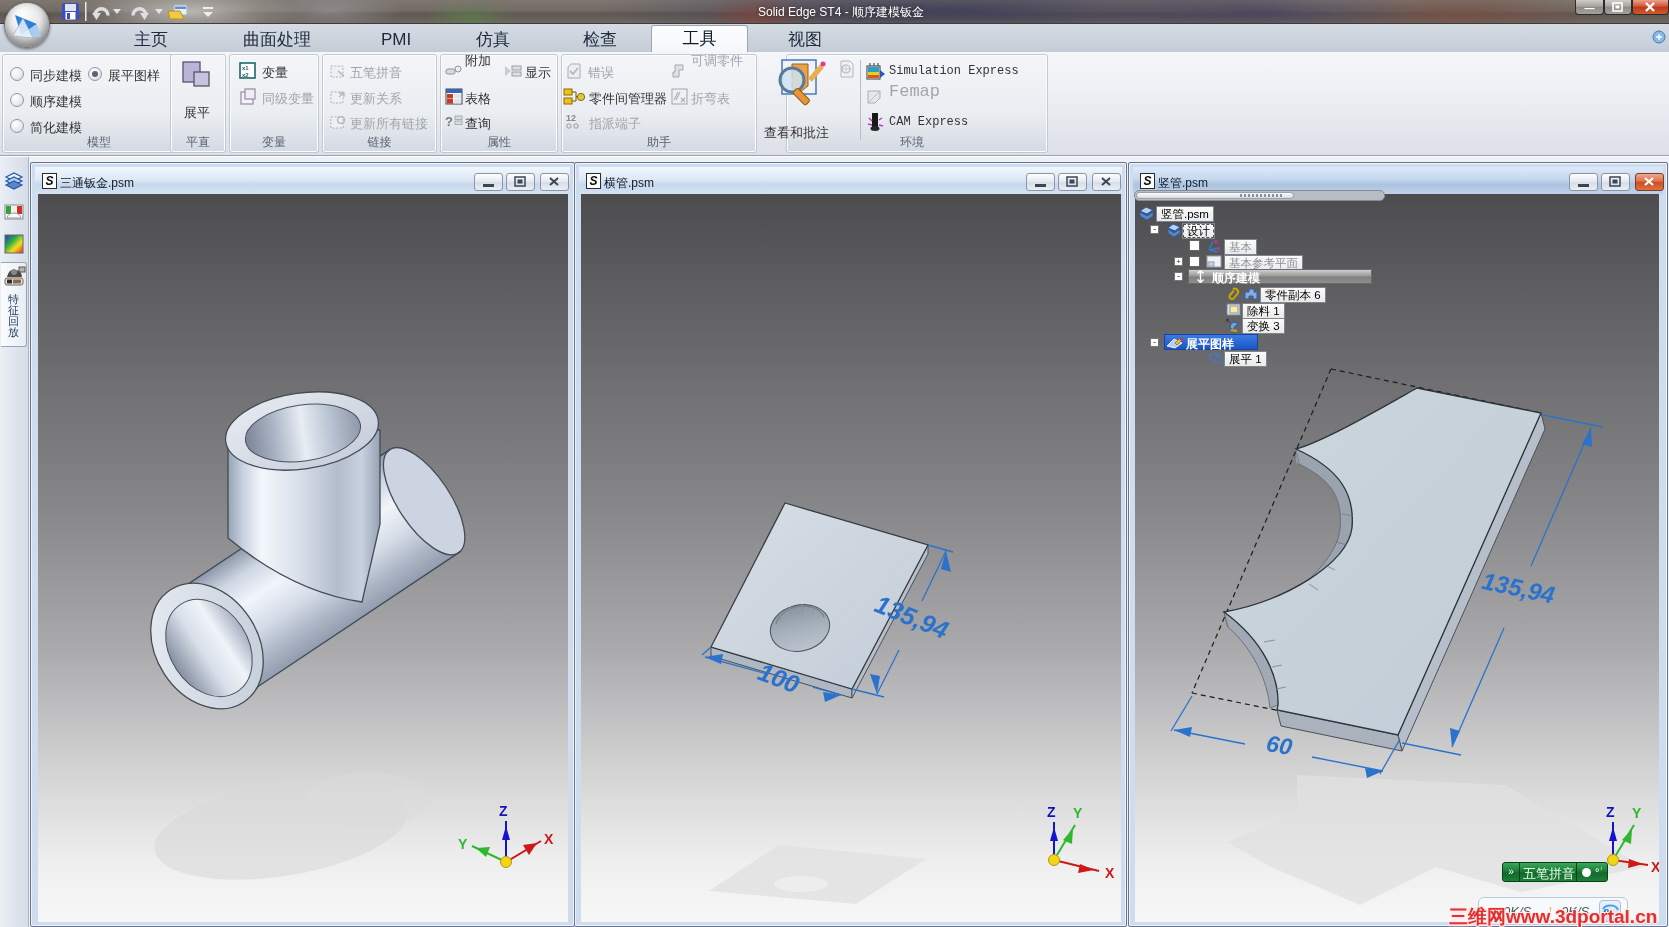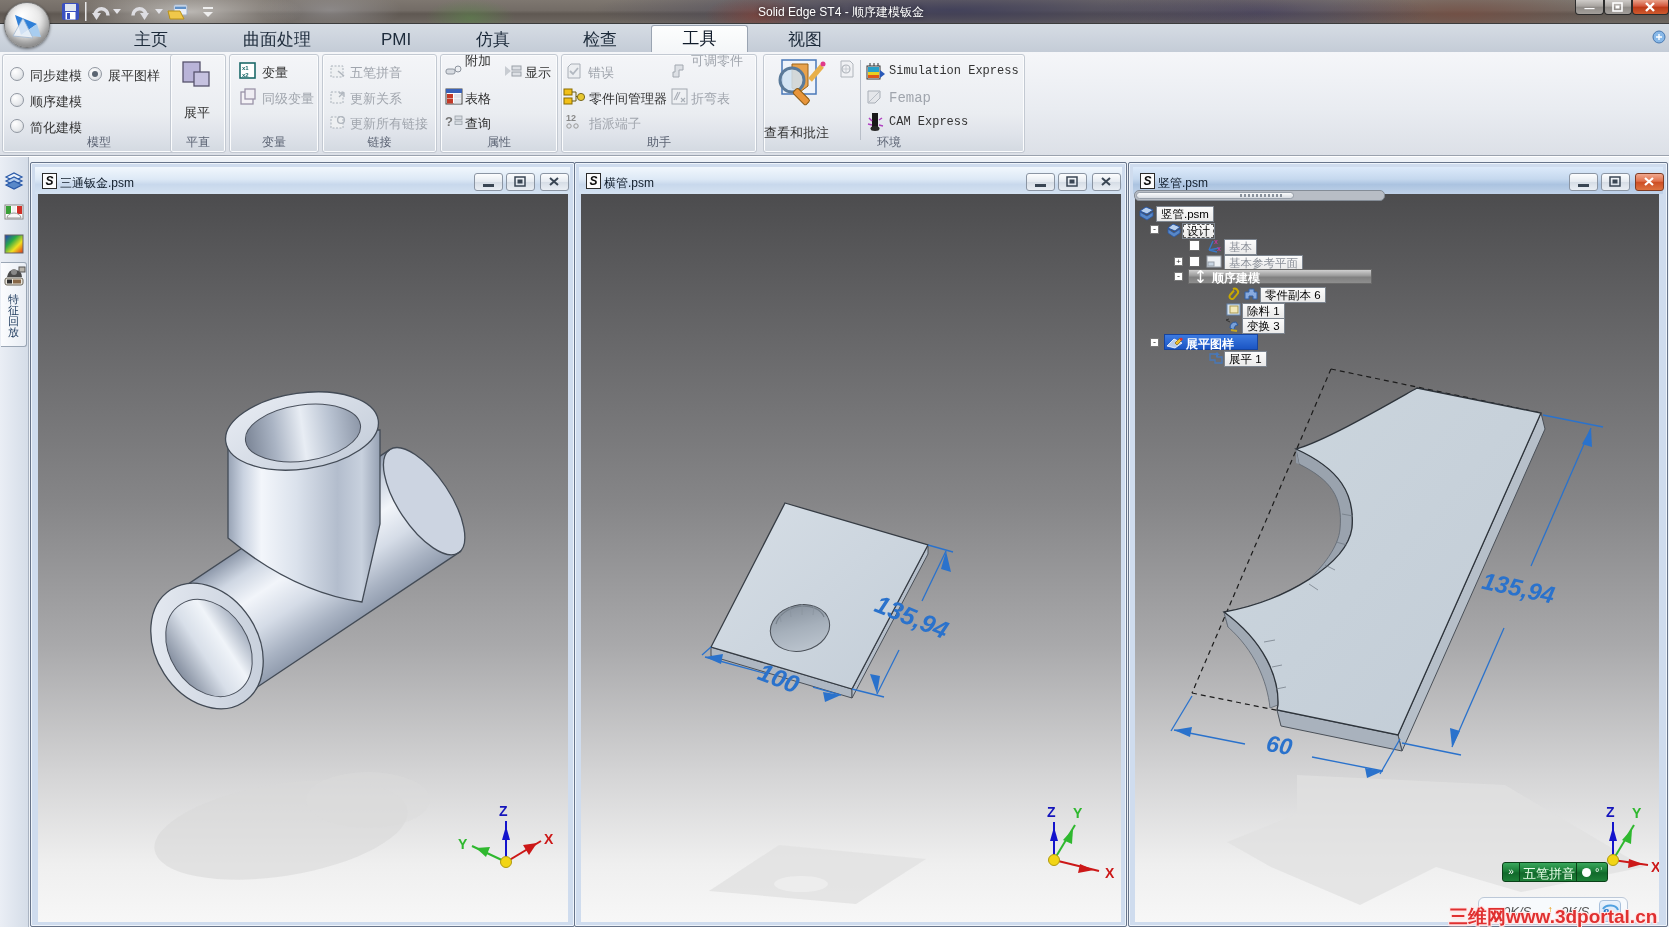--- a/index.html
+++ b/index.html
@@ -219,21 +219,21 @@
     <path d="M4 3 h8 v5 h-4 v7 h-6 v-5 h2 z" fill="#dde0e5" stroke="#a2a8b0"></path>
   </svg>
 <div class="rtext gray" style="left:691px;top:52px">可调零件</div>
 <svg class="icon" style="left:671px;top:88px" width="18" height="18">
     <rect x="1" y="1" width="15" height="15" fill="#eef0f3" stroke="#a2a8b0"></rect>
     <path d="M3 12 l4 -8 M5 12 l4 -8" stroke="#a8aeb6" stroke-width="1.1"></path>
     <path d="M10 10 l4 4 M14 10 l-4 4" stroke="#a8aeb6" stroke-width="1.1"></path>
   </svg>
 <div class="rtext gray" style="left:691px;top:90px">折弯表</div>
 
-<div class="group" style="left:763px;width:262px">
+<div class="group" style="left:786px;width:262px">
     <div class="glabel" style="width:130px;left:60px">环境</div>
   </div>
 <svg class="icon" style="left:770px;top:58px" width="64" height="50">
  <rect x="12" y="2" width="34" height="34" fill="#eef3fa" stroke="#4a78b8" stroke-width="1.5"></rect>
  <path d="M22 6 h16 v22 l-8 6 -8 -4 z" fill="#e8a24c" stroke="#9a6218"></path>
  <circle cx="22" cy="22" r="12" fill="#cfe2f2" fill-opacity=".85" stroke="#5a7a9a" stroke-width="3"></circle>
  <rect x="28" y="30" rx="2" width="7" height="18" transform="rotate(-45 31 39)" fill="#e8953a" stroke="#8a5a14"></rect>
  <path d="M40 22 l12 -14" stroke="#e8b04a" stroke-width="5"></path>
     <circle cx="53" cy="6" r="2.5" fill="#e03a8a"></circle>
 </svg>
@@ -251,21 +251,21 @@
     <rect x="2" y="10" width="11" height="3" fill="#e8d020"></rect>
     <rect x="2" y="13" width="11" height="3" fill="#e05818"></rect>
     <path d="M4 4 v-3 M8 4 v-3 M12 4 v-3" stroke="#333"></path>
     <path d="M14 8 l5 4 -5 4 z" fill="#2858b8"></path>
   </svg>
 <div class="rtext" style="left:889px;top:64px;font-family:'Liberation Mono',monospace;font-size:12px">Simulation Express</div>
 <svg class="icon" style="left:866px;top:88px" width="20" height="18">
     <path d="M2 3 h12 v7 l-5 5 h-7 z" fill="#e4e6ea" stroke="#a8aeb6"></path>
     <path d="M14 3 l-12 12" stroke="#b8bec6"></path>
   </svg>
-<div class="rtext gray" style="left:889px;top:90px;font-family:'Liberation Mono',monospace;font-size:14px">Femap</div>
+<div class="rtext gray" style="left:889px;top:82px;font-family:'Liberation Mono',monospace;font-size:17px">Femap</div>
 <svg class="icon" style="left:866px;top:112px" width="20" height="20">
     <rect x="6" y="1" width="6" height="15" fill="#181818"></rect>
     <ellipse cx="9" cy="16.5" rx="4.5" ry="2.5" fill="#282828"></ellipse>
     <path d="M3 6 l3 3 M2 12 l4 1 M13 8 l3 -2 M13 13 l4 1" stroke="#b040c0" stroke-width="1.5"></path>
   </svg>
 <div class="rtext" style="left:889px;top:115px;font-family:'Liberation Mono',monospace;font-size:12px">CAM Express</div>
 <svg class="icon" style="left:1652px;top:30px" width="14" height="14">
     <circle cx="7" cy="7" r="6" fill="#88b8e8" stroke="#4878b0"></circle>
     <path d="M4 7 h6 M7 4 v6" stroke="#fff" stroke-width="1.4"></path>
   </svg>

